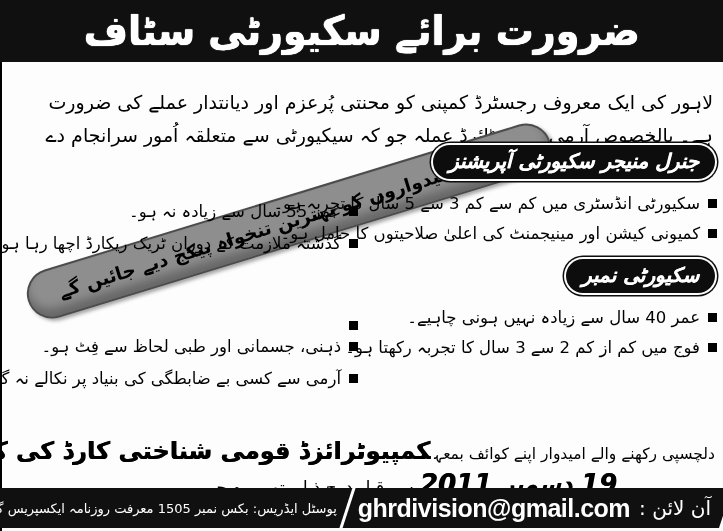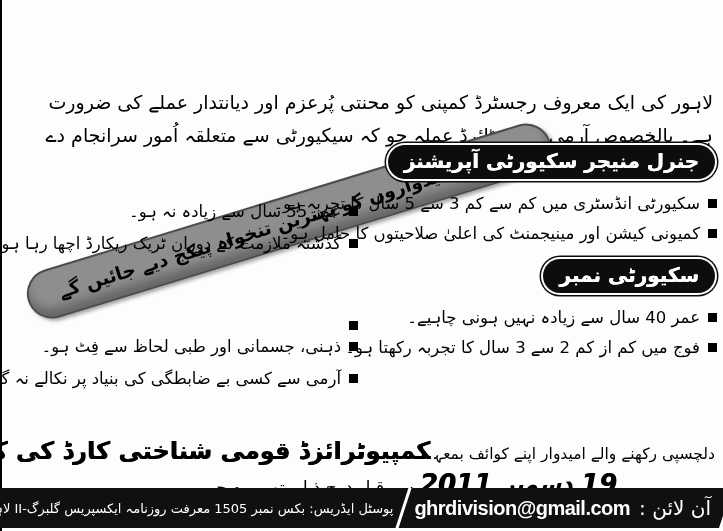--- a/index.html
+++ b/index.html
@@ -36,21 +36,21 @@
   }
   .ribbon .ribbon-text{direction:rtl;font-size:18.5px;font-weight:bold;white-space:nowrap;}
   
   .col-right{position:absolute;top:142px;right:6px;width:354px;direction:rtl;text-align:right;}
   .col-left-a{position:absolute;top:194px;left:8px;width:350px;direction:rtl;text-align:center;}
   .col-left-b{position:absolute;top:320px;left:8px;width:350px;direction:rtl;text-align:right;}
   .pill{
     display:inline-block;background:#0d0d0d;color:#fff;font-weight:bold;font-size:20px;
     line-height:24px;padding:4px 16px 6px;border-radius:17px;
     box-shadow:0 0 0 2px #fdfdfd, 0 0 0 3.5px #0d0d0d;
-    margin:3px 2px 8px 0;white-space:nowrap;text-shadow:.5px 0 0 #fff;
+    margin:3px 2px 8px 0;white-space:nowrap;text-shadow:.5px 0 0 #fff;font-style:italic;
   }
   .pill.small{font-size:20px;margin-top:6px;margin-left:8px;}
   ul.bullets{list-style:none;margin:2px 0 4px;padding:0;}
   ul.bullets li{
     display:flex;align-items:baseline;gap:8px;font-size:16.5px;line-height:30px;white-space:nowrap;
   }
   .col-left-a ul.bullets li,.col-left-b ul.bullets li{line-height:32px;}
   .sq{
     flex:0 0 auto;width:9px;height:9px;background:#000;display:inline-block;
     transform:translateY(-1px);
@@ -68,39 +68,42 @@
   .apply2 .big{font-size:26px;font-weight:bold;text-shadow:.6px 0 0 #000;padding-left:6px;font-style:italic;}
   
   .contact-bar{
     position:absolute;left:0;right:0;top:488px;height:40px;background:var(--bar-bg);
     color:#fff;direction:rtl;display:flex;align-items:center;gap:9px;
     padding:0 12px 0 8px;box-sizing:border-box;overflow:hidden;
   }
   .contact-bar .online-label{font-size:20px;white-space:nowrap;}
   .contact-bar .email{
     direction:ltr;unicode-bidi:embed;font-family:"Liberation Sans","DejaVu Sans",sans-serif;
-    font-size:20px;font-weight:bold;letter-spacing:-.5px;white-space:nowrap;color:#fff;
+    font-size:25px;font-weight:bold;letter-spacing:-.5px;white-space:nowrap;color:#fff;
     text-decoration:none;
   }
   .slash{
     flex:0 0 auto;width:3px;height:52px;background:#fff;transform:rotate(18deg);
   }
   .corner-slash{
     position:absolute;right:-8px;top:-6px;width:6px;height:56px;background:#fdfdfd;
     transform:rotate(18deg);
   }
   .contact-bar .postal{font-size:13px;white-space:nowrap;flex:1;}
 </style>
 </head>
 <body>
 
 <div class="ad">
 
   <div class="edge-line"></div>
 
+  <div class="banner">
+    <span class="headline">ضرورت برائے سکیورٹی سٹاف</span>
+  </div>
 
   <p class="intro">لاہور کی ایک معروف رجسٹرڈ کمپنی کو محنتی پُرعزم اور دیانتدار عملے کی ضرورت ہے۔ بالخصوص آرمی سے ریٹائرڈ عملہ جو کہ سیکیورٹی سے متعلقہ اُمور سرانجام دے سکے۔</p>
 
   <div class="ribbon">
     <span class="ribbon-text">منتخب امیدواروں کو بہترین تنخواہ پیکج دیے جائیں گے</span>
   </div>
 
   <div class="col-left-a">
     <ul class="bullets">
       <li>

